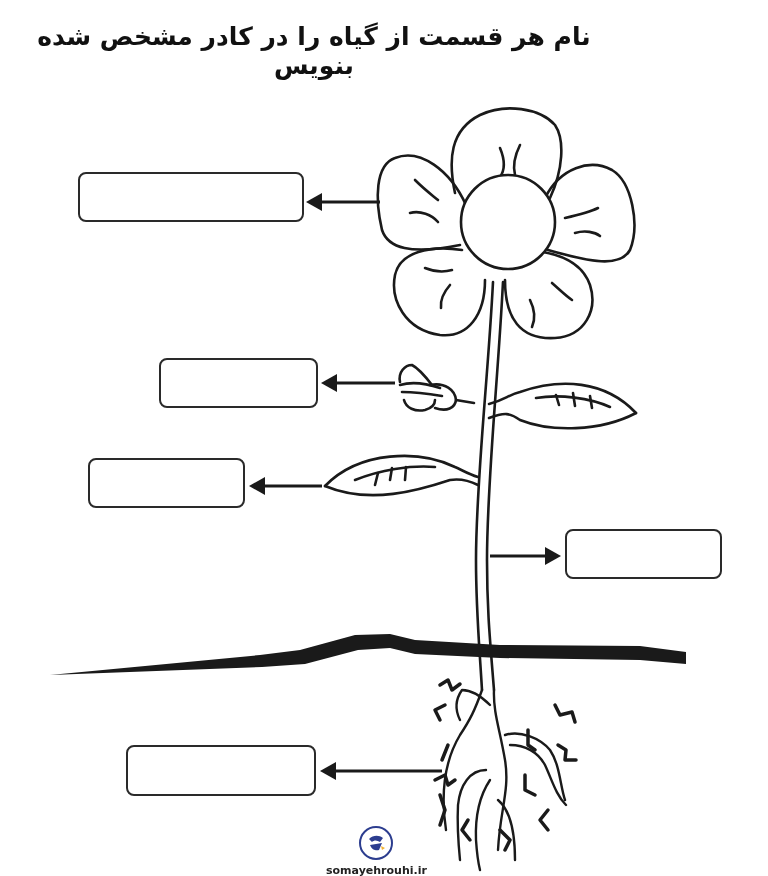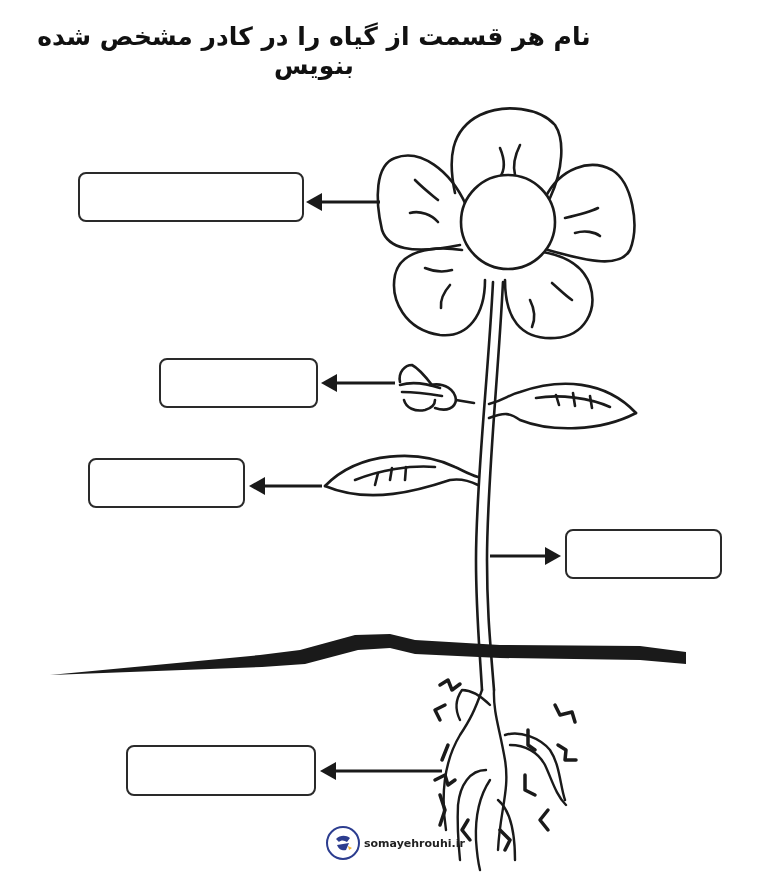--- a/index.html
+++ b/index.html
@@ -13,21 +13,21 @@
   .label-box {
     position: absolute; box-sizing: border-box; border: 2px solid #2a2a2a;
     border-radius: 8px; background: #fff;
   }
   .label-box input {
     width: 100%; height: 100%; border: none; outline: none; background: transparent;
     font-family: "DejaVu Sans", sans-serif; font-size: 18px; text-align: center;
     direction: rtl; box-sizing: border-box; padding: 0 8px;
   }
   .watermark {
-    position: absolute; left: 326px; top: 826px; display: flex; align-items: center; gap: 4px;
+    position: absolute; left: 326px; top: 826px; display: flex; align-items: center; gap: 4px; flex-direction: column;
   }
   .logo {
     width: 34px; height: 34px; border-radius: 50%; border: 2px solid #2c3d8f;
     box-sizing: border-box; display: flex; align-items: center; justify-content: center;
     background: #fff;
   }
   .wm-text {
     font-family: "DejaVu Sans", sans-serif; font-size: 11px; font-weight: bold; color: #222;
   }
 </style>

